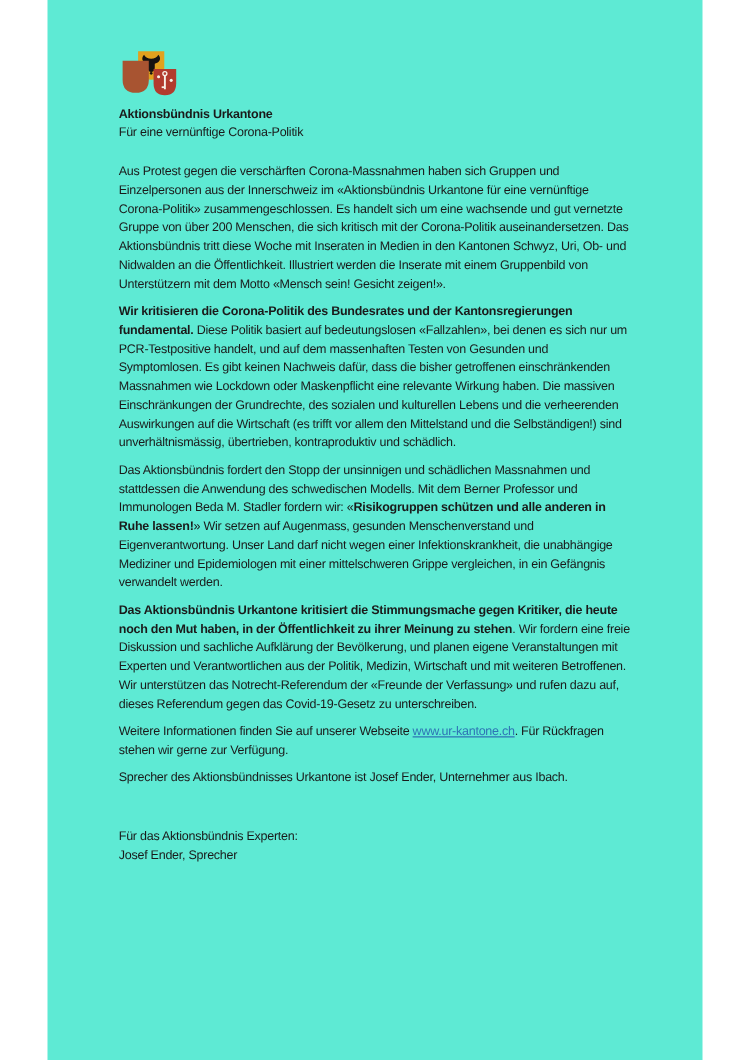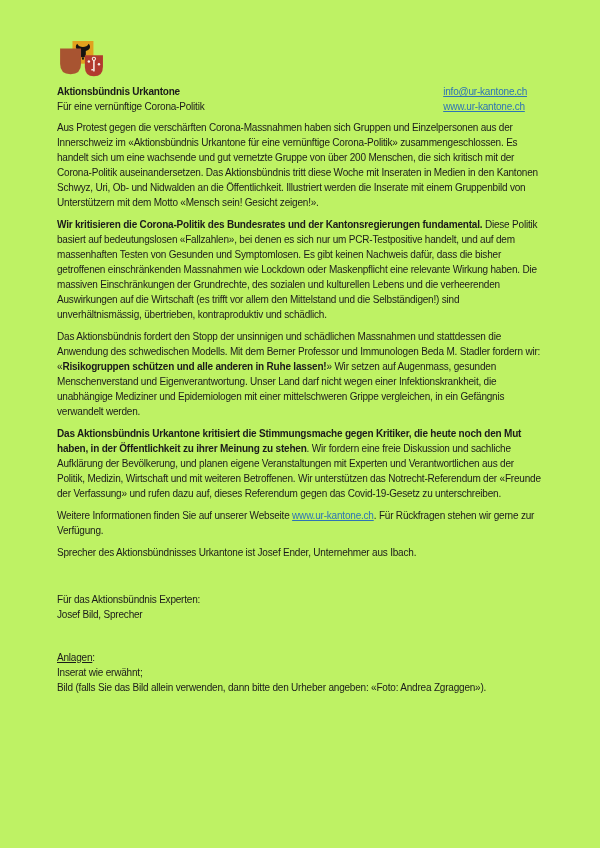--- a/index.html
+++ b/index.html
@@ -1,20 +1,20 @@
 <!DOCTYPE html>
 <html style="--c-link: #2E74B5; --c-gold: #E1A11E; --c-schwyz: #A85431; --c-unterwalden: #B23B2E; --c-bull: #161311; --c-white: #F7F2E9;"><head>
 <meta charset="utf-8">
 <style>
   html,body { margin:0; padding:0; background:#ffffff; }
   .page {
     position: relative;
-    width: 600px; height: 848px;
+    width: 524px; height: 848px;
     margin: 0 auto;
-    background: #bef264;
+    background: #5eead4;
     box-sizing: border-box;
     padding: 40px 57px 0 57px;
     overflow: hidden;
     font-family: "Liberation Sans", sans-serif;
     font-size: 10px;
     letter-spacing: -0.2px;
     line-height: 15px;
     color: #1a1a1a;
   }
   .b { font-weight: bold; }
@@ -28,21 +28,21 @@
   .header-right { text-align: left; padding-right: 16px; }
   .header-right a { display: block; }
   a.doc-link {
     color: var(--c-link, #2E74B5);
     text-decoration: underline;
     cursor: pointer;
   }
   .date-line { margin-top: 24px; }
   .kicker-block { margin-top: 16px; }
   .doc-title { font-weight: bold; }
-  .paragraphs { margin-top: 6px; }
+  .paragraphs { margin-top: 16px; }
   .paragraphs p { margin: 0 0 7px 0; }
   .signoff { margin-top: 32px; }
   .attachments { margin-top: 28px; }
   .u { text-decoration: underline; }
 </style>
 </head>
 <body>
 
 <div class="page">
 
@@ -59,43 +59,32 @@
         <path d="M28,16 h19 v12 q0,10 -9.5,10 q-9.5,0 -9.5,-10 z" fill="var(--c-unterwalden,#B23B2E)"></path>
         <rect x="36.7" y="21" width="1.6" height="12" fill="var(--c-white,#F7F2E9)"></rect>
         <rect x="34.8" y="30.5" width="2" height="1.5" fill="var(--c-white,#F7F2E9)"></rect>
         <circle cx="37.5" cy="19.8" r="1.7" fill="none" stroke="var(--c-white,#F7F2E9)" stroke-width="1.1"></circle>
         <circle cx="32.2" cy="22.5" r="1.3" fill="var(--c-white,#F7F2E9)"></circle>
         <circle cx="42.8" cy="25.5" r="1.3" fill="var(--c-white,#F7F2E9)"></circle>
       </svg>
       <div class="org-name">Aktionsbündnis Urkantone</div>
       <div class="org-tagline">Für eine vernünftige Corona-Politik</div>
     </div>
-    <div class="header-right">
-      <a href="#" class="doc-link">info@ur-kantone.ch</a>
-      <a href="#" class="doc-link">www.ur-kantone.ch</a>
-    </div>
   </div>
 
 
 
   <div class="paragraphs">
       <p><span>Aus Protest gegen die verschärften Corona-Massnahmen haben sich Gruppen und Einzelpersonen aus der Innerschweiz im «Aktionsbündnis Urkantone für eine vernünftige Corona-Politik» zusammengeschlossen. Es handelt sich um eine wachsende und gut vernetzte Gruppe von über 200 Menschen, die sich kritisch mit der Corona-Politik auseinandersetzen. Das Aktionsbündnis tritt diese Woche mit Inseraten in Medien in den Kantonen Schwyz, Uri, Ob- und Nidwalden an die Öffentlichkeit. Illustriert werden die Inserate mit einem Gruppenbild von Unterstützern mit dem Motto «Mensch sein! Gesicht zeigen!».</span></p>
       <p><span class="b">Wir kritisieren die Corona-Politik des Bundesrates und der Kantonsregierungen fundamental.</span><span> Diese Politik basiert auf bedeutungslosen «Fallzahlen», bei denen es sich nur um PCR-Testpositive handelt, und auf dem massenhaften Testen von Gesunden und Symptomlosen. Es gibt keinen Nachweis dafür, dass die bisher getroffenen einschränkenden Massnahmen wie Lockdown oder Maskenpflicht eine relevante Wirkung haben. Die massiven Einschränkungen der Grundrechte, des sozialen und kulturellen Lebens und die verheerenden Auswirkungen auf die Wirtschaft (es trifft vor allem den Mittelstand und die Selbständigen!) sind unverhältnismässig, übertrieben, kontraproduktiv und schädlich.</span></p>
       <p><span>Das Aktionsbündnis fordert den Stopp der unsinnigen und schädlichen Massnahmen und stattdessen die Anwendung des schwedischen Modells. Mit dem Berner Professor und Immunologen Beda M. Stadler fordern wir: «</span><span class="b">Risikogruppen schützen und alle anderen in Ruhe lassen!</span><span>» Wir setzen auf Augenmass, gesunden Menschenverstand und Eigenverantwortung. Unser Land darf nicht wegen einer Infektionskrankheit, die unabhängige Mediziner und Epidemiologen mit einer mittelschweren Grippe vergleichen, in ein Gefängnis verwandelt werden.</span></p>
       <p><span class="b">Das Aktionsbündnis Urkantone kritisiert die Stimmungsmache gegen Kritiker, die heute noch den Mut haben, in der Öffentlichkeit zu ihrer Meinung zu stehen</span><span>. Wir fordern eine freie Diskussion und sachliche Aufklärung der Bevölkerung, und planen eigene Veranstaltungen mit Experten und Verantwortlichen aus der Politik, Medizin, Wirtschaft und mit weiteren Betroffenen. Wir unterstützen das Notrecht-Referendum der «Freunde der Verfassung» und rufen dazu auf, dieses Referendum gegen das Covid-19-Gesetz zu unterschreiben.</span></p>
       <p><span>Weitere Informationen finden Sie auf unserer Webseite </span><a href="#" class="doc-link">www.ur-kantone.ch</a><span>. Für Rückfragen stehen wir gerne zur Verfügung.</span></p>
       <p><span>Sprecher des Aktionsbündnisses Urkantone ist Josef Ender, Unternehmer aus Ibach.</span></p>
     </div>
 
   <div class="signoff">
       <div>Für das Aktionsbündnis Experten:</div>
-      <div>Josef Bild, Sprecher</div>
+      <div>Josef Ender, Sprecher</div>
     </div>
 
-  <div class="attachments">
-    <div><span class="u">Anlagen</span><span>:</span></div>
-    <div>
-        <div>Inserat wie erwähnt;</div>
-        <div>Bild (falls Sie das Bild allein verwenden, dann bitte den Urheber angeben: «Foto: Andrea Zgraggen»).</div>
-      </div>
-  </div>
 
 </div>
 
 </body></html>

